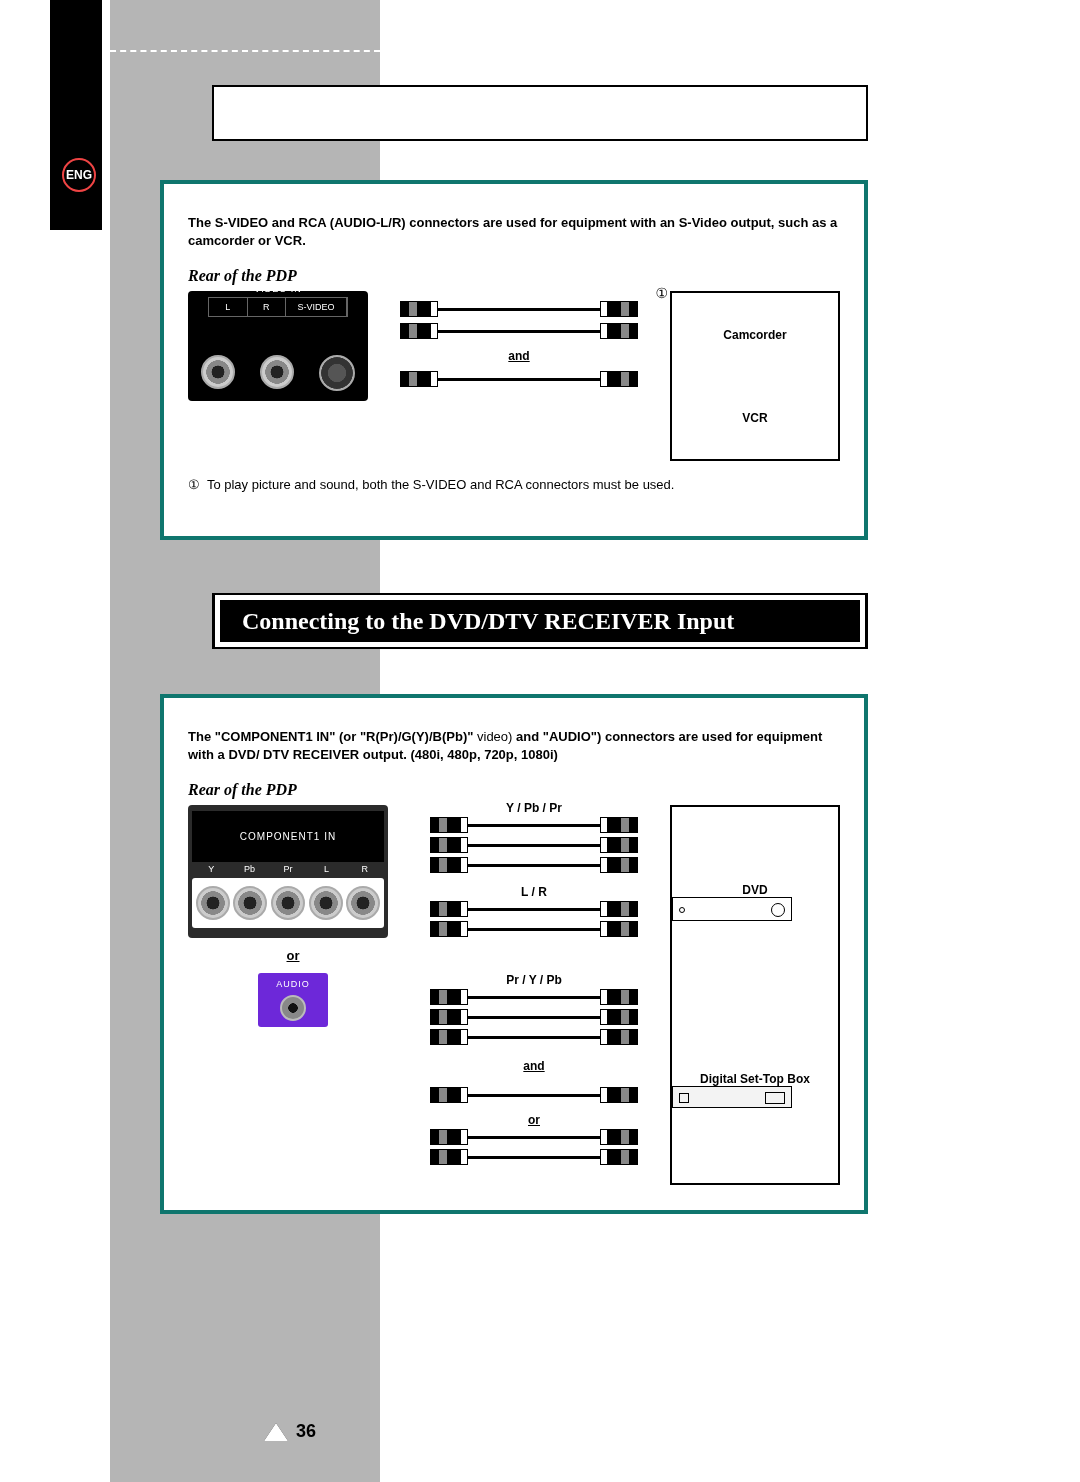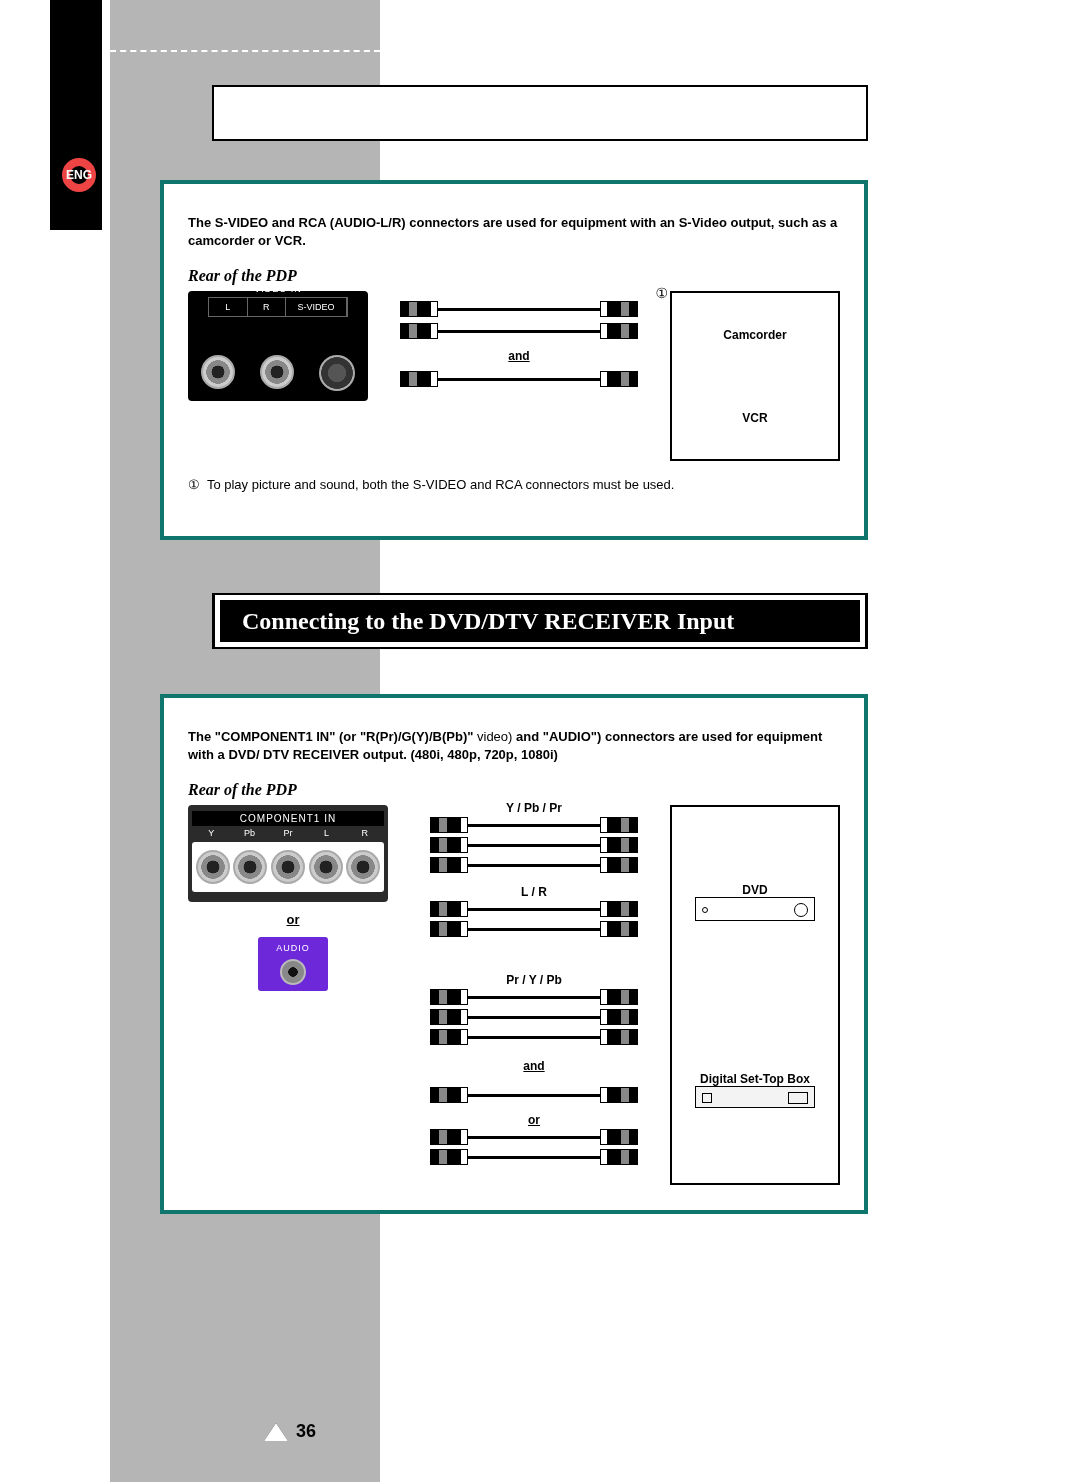--- a/index.html
+++ b/index.html
@@ -39,21 +39,21 @@
     content:"";
     position:absolute;
     top:50px;left:0;right:0;height:3px;
     border-top:2px dashed #fff;
   }
   
   .eng-badge{
     position:absolute;
     left:62px; top:158px;
     width:34px;height:34px;
-    border:8px solid #ef4444;
+    border:2px solid #ef4444;
     border-radius:50%;
     color:#fff;
     font-size:12px;font-weight:bold;
     display:flex;align-items:center;justify-content:center;
     background:#000;
     z-index:5;
   }
 
   
   .heading{
@@ -164,35 +164,35 @@
   
   .comp-panel{
     width:200px;
     background:#2b2b2b;
     border-radius:4px;
     padding:6px 4px 10px 4px;
     position:relative;
     z-index:7;
   }
   .comp-header{
-    background:#000;color:#fff;text-align:center;font-size:10px;letter-spacing:1px;padding:2px 0;margin-bottom:2px;
+    background:#000;color:#fff;text-align:center;font-size:10px;letter-spacing:1px;padding:20px 0;margin-bottom:2px;
   }
   .comp-lbls{display:flex;}
   .comp-lbls span{flex:1;text-align:center;font-size:9px;color:#fff;}
   .comp-jacks{display:flex;justify-content:space-around;margin-top:4px;background:#fff;padding:8px 2px;border-radius:3px;}
   .dim{opacity:.35;}
   .or-label{text-align:center;font-size:13px;font-weight:bold;text-decoration:underline;margin:10px 0;}
   .audio-block{width:70px;margin:10px auto 0;background:#6d28d9;border-radius:3px;padding:6px;text-align:center;}
   .audio-block .lbl{color:#fff;font-size:9px;letter-spacing:1px;display:block;margin-bottom:6px;}
   .audio-jack{width:26px;height:26px;border-radius:50%;margin:0 auto;background:radial-gradient(circle,#111 0 30%,#888 31% 100%);border:2px solid #bbb;}
 
   .cable-stack2{flex:1; position:relative; height:380px;z-index:7;background:#fff;}
   .clab{position:absolute;left:0;right:0;text-align:center;font-size:12px;font-weight:bold;}
 
-  .device-col2{width:170px; border:2px solid #000; height:380px; display:flex;flex-direction:column;justify-content:space-around;align-items:center;z-index:7;background:#fff;}
+  .device-col2{width:170px; border:2px solid #000; height:380px; display:flex;flex-direction:column;justify-content:space-around;z-index:7;background:#fff;}
   .dvd-shape{width:120px;height:24px;border:1px solid #000;position:relative;}
   .dvd-shape::after{content:"";position:absolute;right:6px;top:5px;width:12px;height:12px;border:1px solid #000;border-radius:50%;}
   .dvd-shape::before{content:"";position:absolute;left:6px;top:9px;width:4px;height:4px;border:1px solid #000;border-radius:50%;}
   .stb-shape{width:120px;height:22px;border:1px solid #000;position:relative;background:#f3f3f3;}
   .stb-shape::after{content:"";position:absolute;right:6px;top:5px;width:18px;height:10px;border:1px solid #000;}
   .stb-shape::before{content:"";position:absolute;left:6px;top:6px;width:8px;height:8px;border:1px solid #000;}
 
   
   .pagenum-wrap{
     position:absolute;

